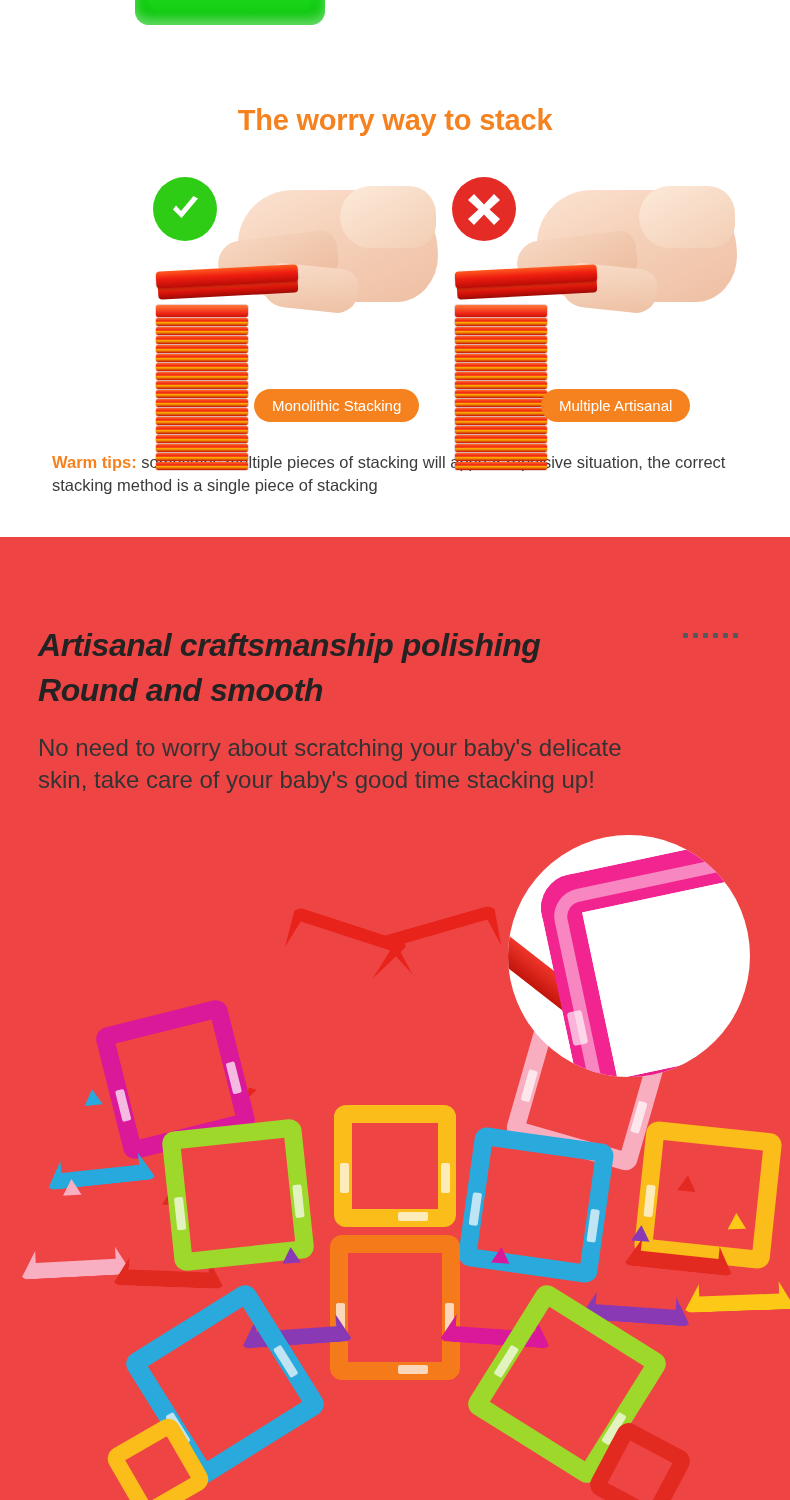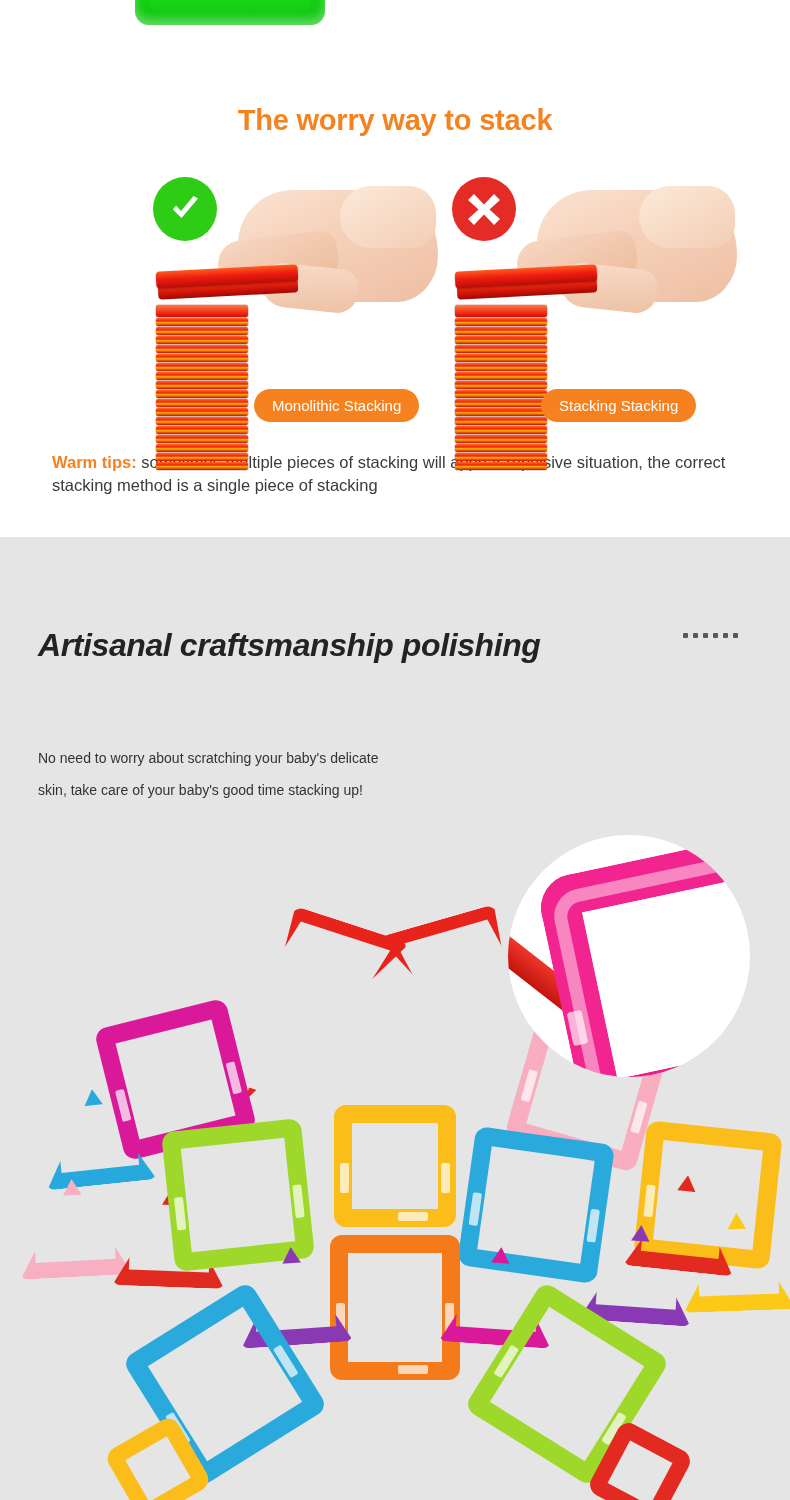--- a/index.html
+++ b/index.html
@@ -201,21 +201,21 @@
     font-weight: bold;
     margin-top: 36px;
   }
 
   
   .section-blue {
     position: absolute;
     left: 0; top: 537px;
     width: 790px;
     height: 963px;
-    background: #e5e5e5;
+    background: #ef4444;
     overflow: hidden;
   }
 
   .dots-deco {
     position: absolute;
     right: 52px;
     top: 96px;
     display: flex;
     gap: 5px;
   }
@@ -236,23 +236,23 @@
     line-height: 45px;
     font-weight: bold;
     font-style: italic;
     color: #232323;
     letter-spacing: -0.4px;
   }
 
   .blue-sub {
     position: absolute;
     left: 38px;
-    top: 205px;
+    top: 195px;
     width: 700px;
-    font-size: 14px;
+    font-size: 24px;
     line-height: 32px;
     color: #333333;
   }
 
   
   .zoom-circle {
     position: absolute;
     left: 508px;
     top: 298px;
     width: 242px;
@@ -418,40 +418,41 @@
         <div class="layer"></div>
           <div class="layer"></div>
           <div class="layer"></div>
         <div class="layer"></div>
           <div class="layer"></div>
           <div class="layer"></div>
       </div>
     </div>
 
     <div class="label-pill pill-mono">Monolithic Stacking</div>
-    <div class="label-pill pill-multi">Stacking Stacking</div>
+    <div class="label-pill pill-multi">Multiple Artisanal</div>
 
     <div class="warm-tips">
       <span class="tip-key">Warm tips:</span><span> sometimes multiple pieces of stacking will appear repulsive situation, the correct stacking method is a single piece of stacking</span>
     </div>
   </div>
 
   <div class="section-blue">
 
     <div class="dots-deco">
       <i></i>
         <i></i>
         <i></i>
         <i></i>
         <i></i>
         <i></i>
     </div>
 
     <div class="blue-heading">
       <div>Artisanal craftsmanship polishing</div>
+      <div>Round and smooth</div>
     </div>
 
     <div class="blue-sub">
       <div>No need to worry about scratching your baby's delicate</div>
       <div>skin, take care of your baby's good time stacking up!</div>
     </div>
 
     <div class="tile-fan">
 
       <div class="tri-shape" style="left:238px;top:-5px;width:120px;height:200px;border:13px solid #e8231b;

